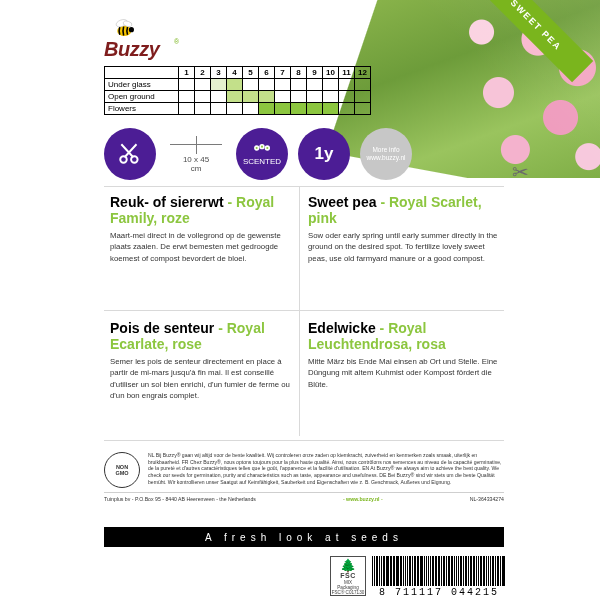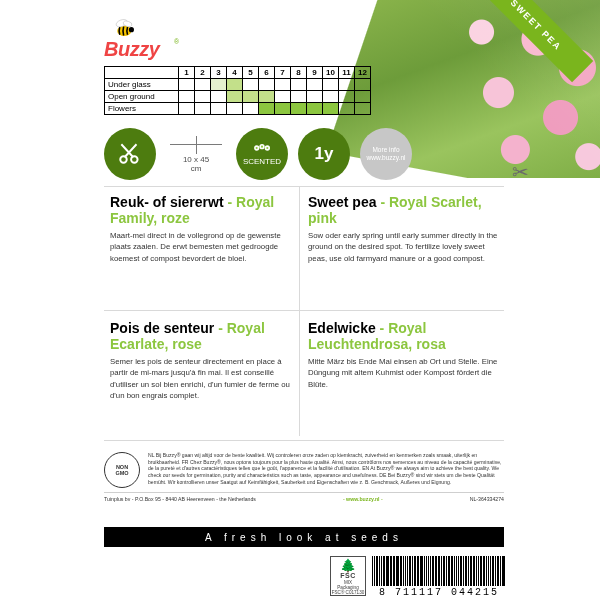--- a/index.html
+++ b/index.html
@@ -48,21 +48,21 @@
     transform-origin: center;
     display:flex; align-items:center; justify-content:center;
     color:#fff; font-size:9px; font-weight:bold; letter-spacing:1.6px;
   }
 
   
   .logo { position:absolute; left:96px; top:18px; width:92px; height:44px; }
   .logo-word {
     position:absolute; left:8px; top:20px;
     font-size:20px; font-weight:bold; font-style:italic;
-    color:#ef4444; letter-spacing:-0.5px;
+    color:#7f1d1d; letter-spacing:-0.5px;
   }
   .logo-r { position:absolute; left:78px; top:20px; font-size:7px; color:#7ab51d; }
   .bee { position:absolute; left:14px; top:0px; width:26px; height:22px; }
 
   
   .table-wrap { position:absolute; left:104px; top:66px; }
   table.sow { border-collapse: collapse; font-size:8px; color:#000; }
   table.sow td, table.sow th {
     border:1px solid #000; height:12px; padding:0 3px;
     text-align:center; font-weight:normal;
@@ -73,21 +73,21 @@
   td.f2 { background:#c3e08a; }
   td.f3 { background:#8cc63f; }
 
   
   .icons { position:absolute; left:104px; top:128px; display:flex; align-items:center; gap:10px; }
   .circ {
     width:52px; height:52px; border-radius:50%;
     display:flex; align-items:center; justify-content:center;
     flex-direction:column; color:#fff; font-size:8px; text-align:center;
   }
-  .circ.green { background:#4d7c0f; }
+  .circ.green { background:#4c1d95; }
   .circ.grey  { background:#c7c7c7; color:#fff; }
   .dist {
     width:60px; text-align:center; color:#4d4d4d; font-size:8px; line-height:1.15;
   }
   .dist-bar { position:relative; height:20px; }
   .dist-bar:before {
     content:""; position:absolute; left:4px; right:4px; top:9px; height:1px; background:#7a7a7a;
   }
   .dist-bar:after {
     content:""; position:absolute; left:50%; top:1px; width:1px; height:18px; background:#7a7a7a;

